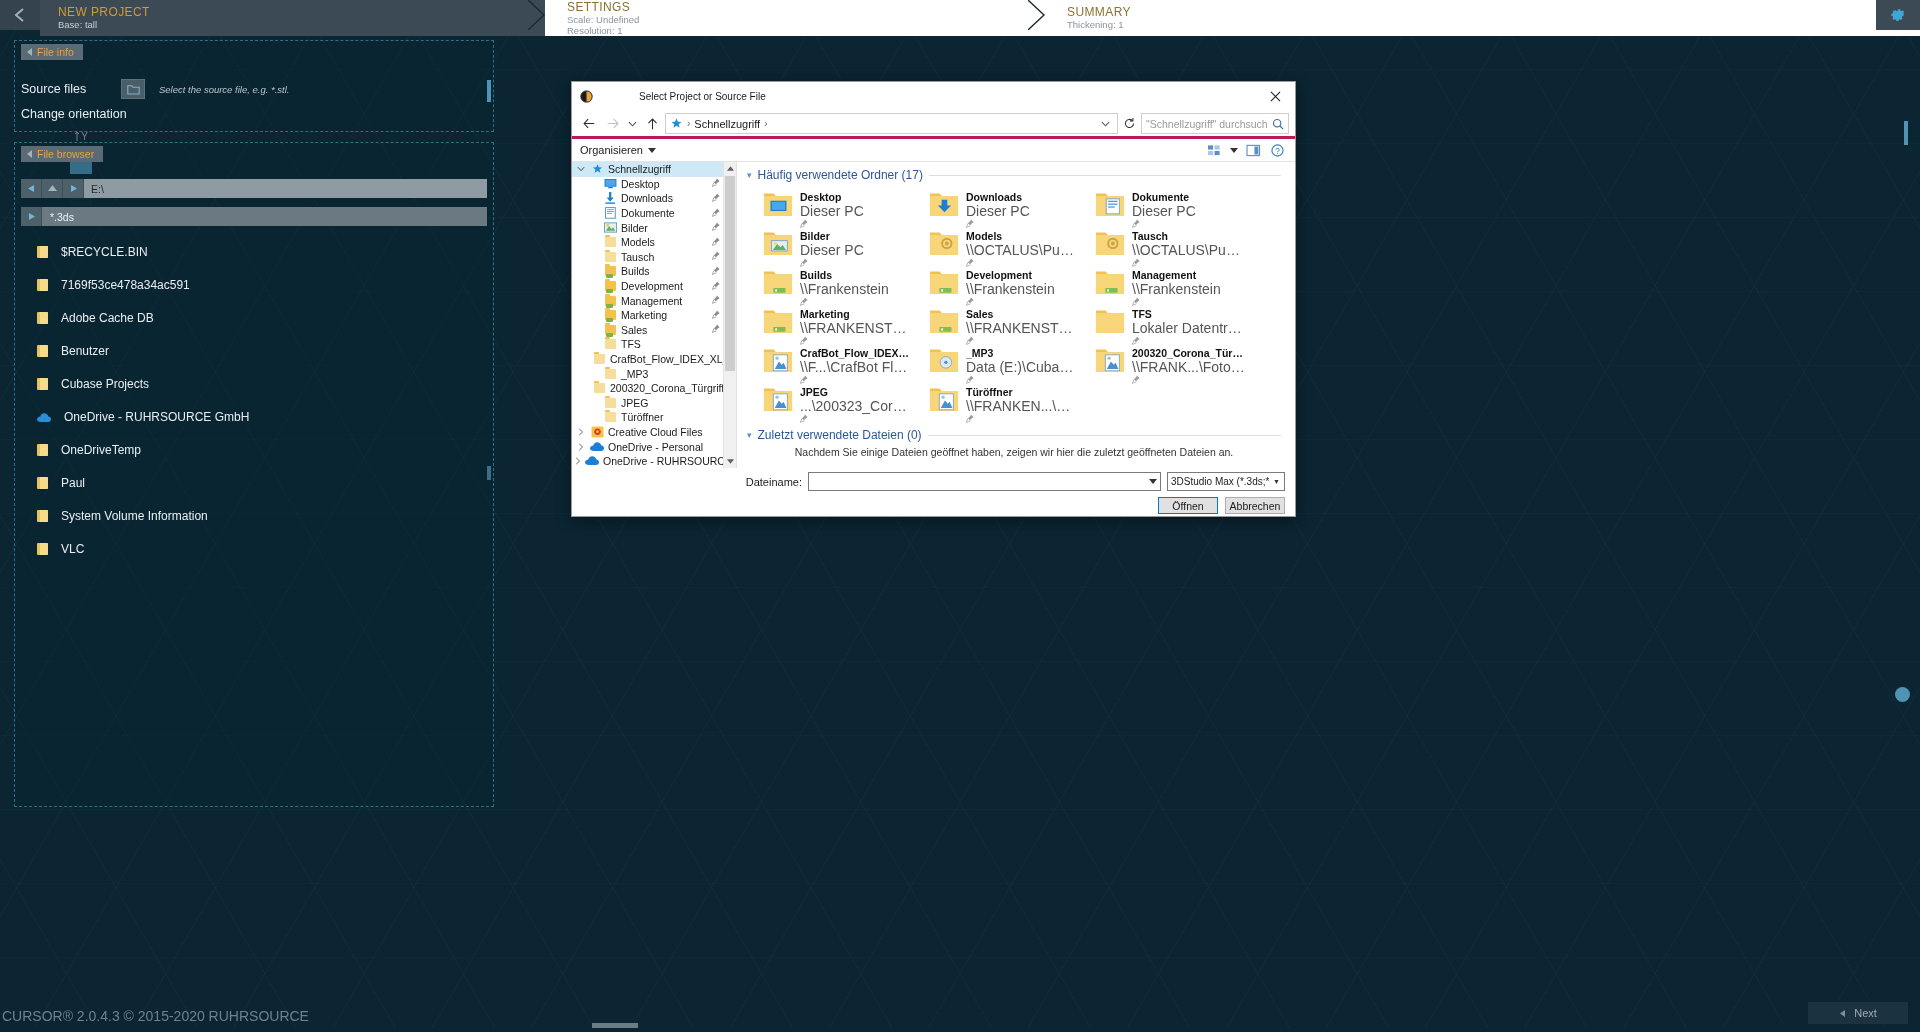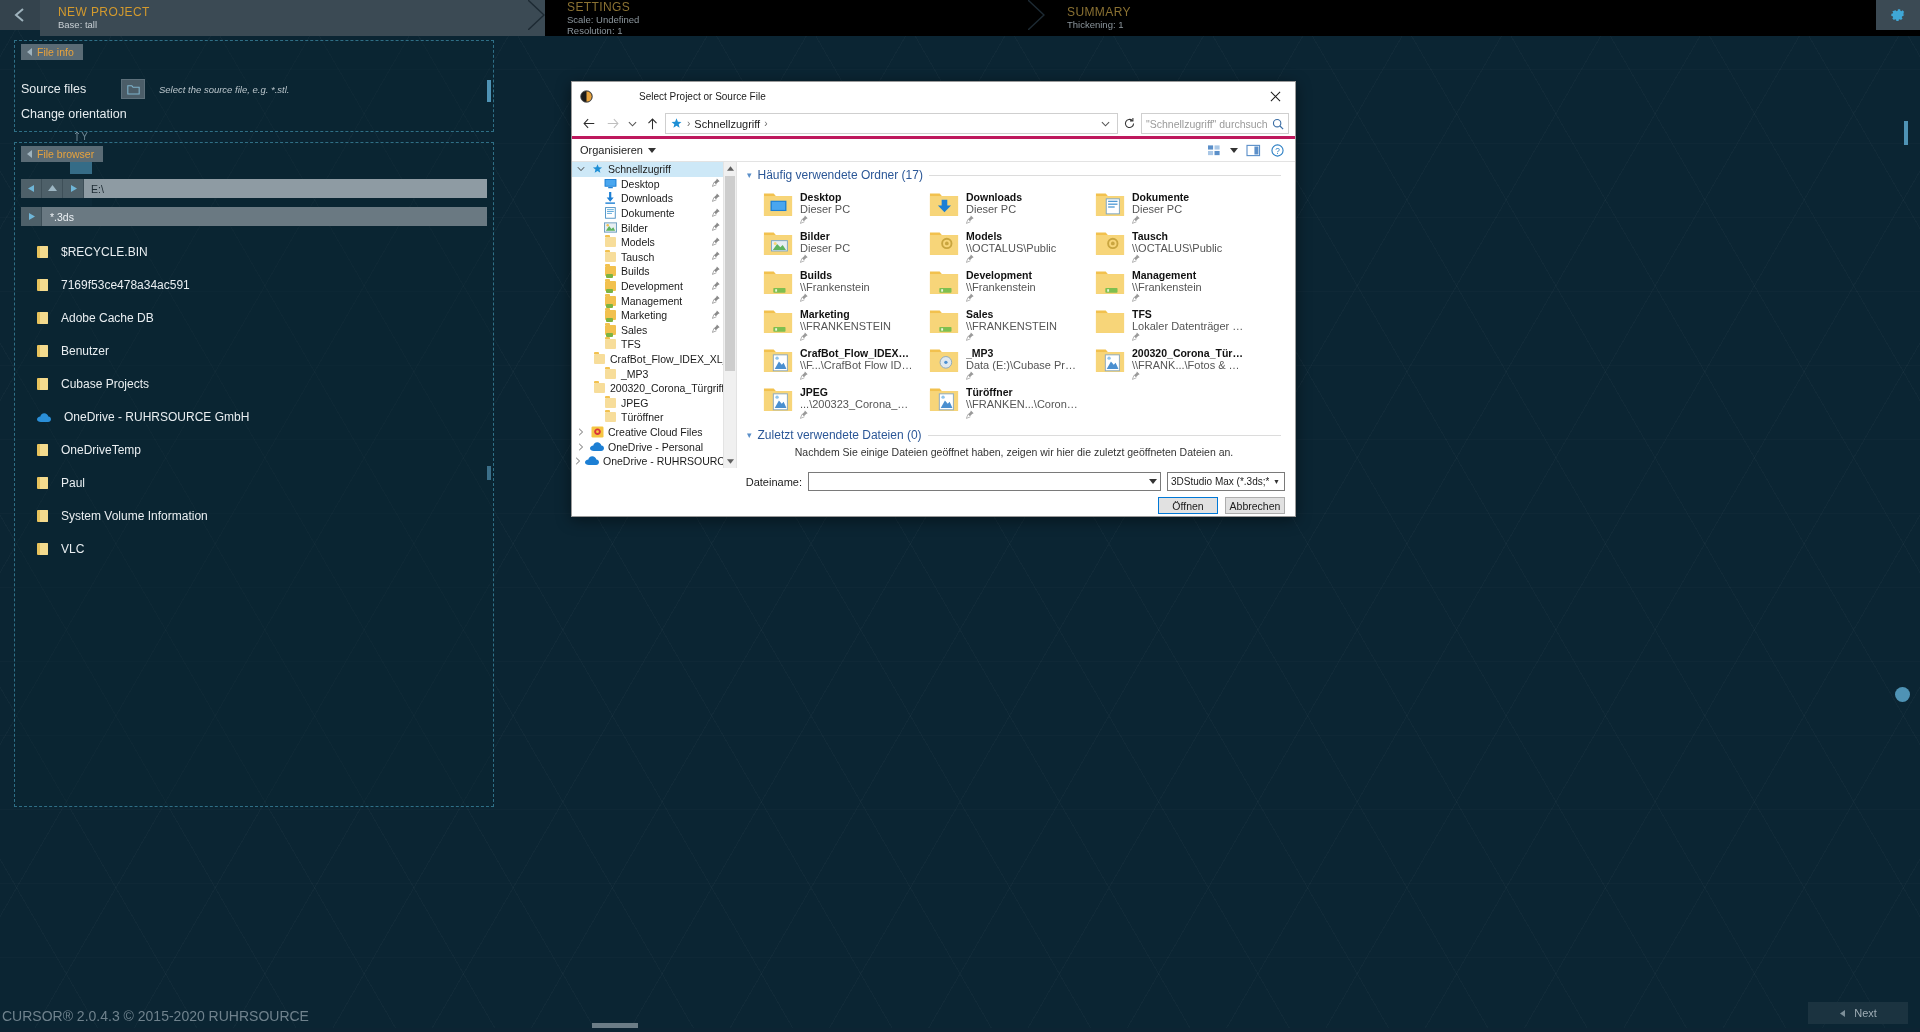--- a/index.html
+++ b/index.html
@@ -32,21 +32,21 @@
     display: flex; align-items: center; justify-content: center;
     cursor: pointer;
   }
   #back-btn svg { display:block; }
   .wiz-step {
     position: relative; height: 36px; padding: 0 14px 0 18px;
     display: flex; flex-direction: column; justify-content: center;
     overflow: hidden;
   }
   .wiz-step.active { background: #3b4a54; }
-  .wiz-step.inactive { background: #000000; }
+  .wiz-step.inactive { background: #ffffff; }
   .wiz-title {
     font-size: 12px; color: #d39a2e; letter-spacing: .4px;
     line-height: 13px; font-weight: 400;
   }
   .wiz-title.dim { color: #8a7132; }
   .wiz-sub { font-size: 9.5px; color: #c8cfd4; line-height: 11px; }
   .wiz-sub.dim { color: #8b959c; }
   .chev {
     position: absolute; top: 0; width: 18px; height: 30px;
     pointer-events: none;
@@ -276,21 +276,21 @@
     width: 166px; height: 39px; display: flex; gap: 7px;
     align-items: flex-start; padding: 4px 0 0 16px; cursor: pointer;
   }
   .tile-ico { width: 30px; height: 28px; flex: none; position: relative; }
   .tile-txt { min-width: 0; padding-top: 1px; }
   .tile-name {
     font-size: 10.5px; color: #111; font-weight: bold;
     white-space: nowrap; overflow: hidden; text-overflow: ellipsis;
   }
   .tile-sub {
-    font-size: 11px; color: #555; white-space: nowrap;
+    font-size: 14px; color: #555; white-space: nowrap;
     overflow: hidden; text-overflow: ellipsis;
   }
   .tile-pin { color:#8a8a8a; font-size:9px; line-height:9px; }
 
   #recent-empty {
     text-align: center; font-size: 10.5px; color: #333; 
   }
 
   
   #dlg-footer { height: 48px; background: #fff; position: relative; }

